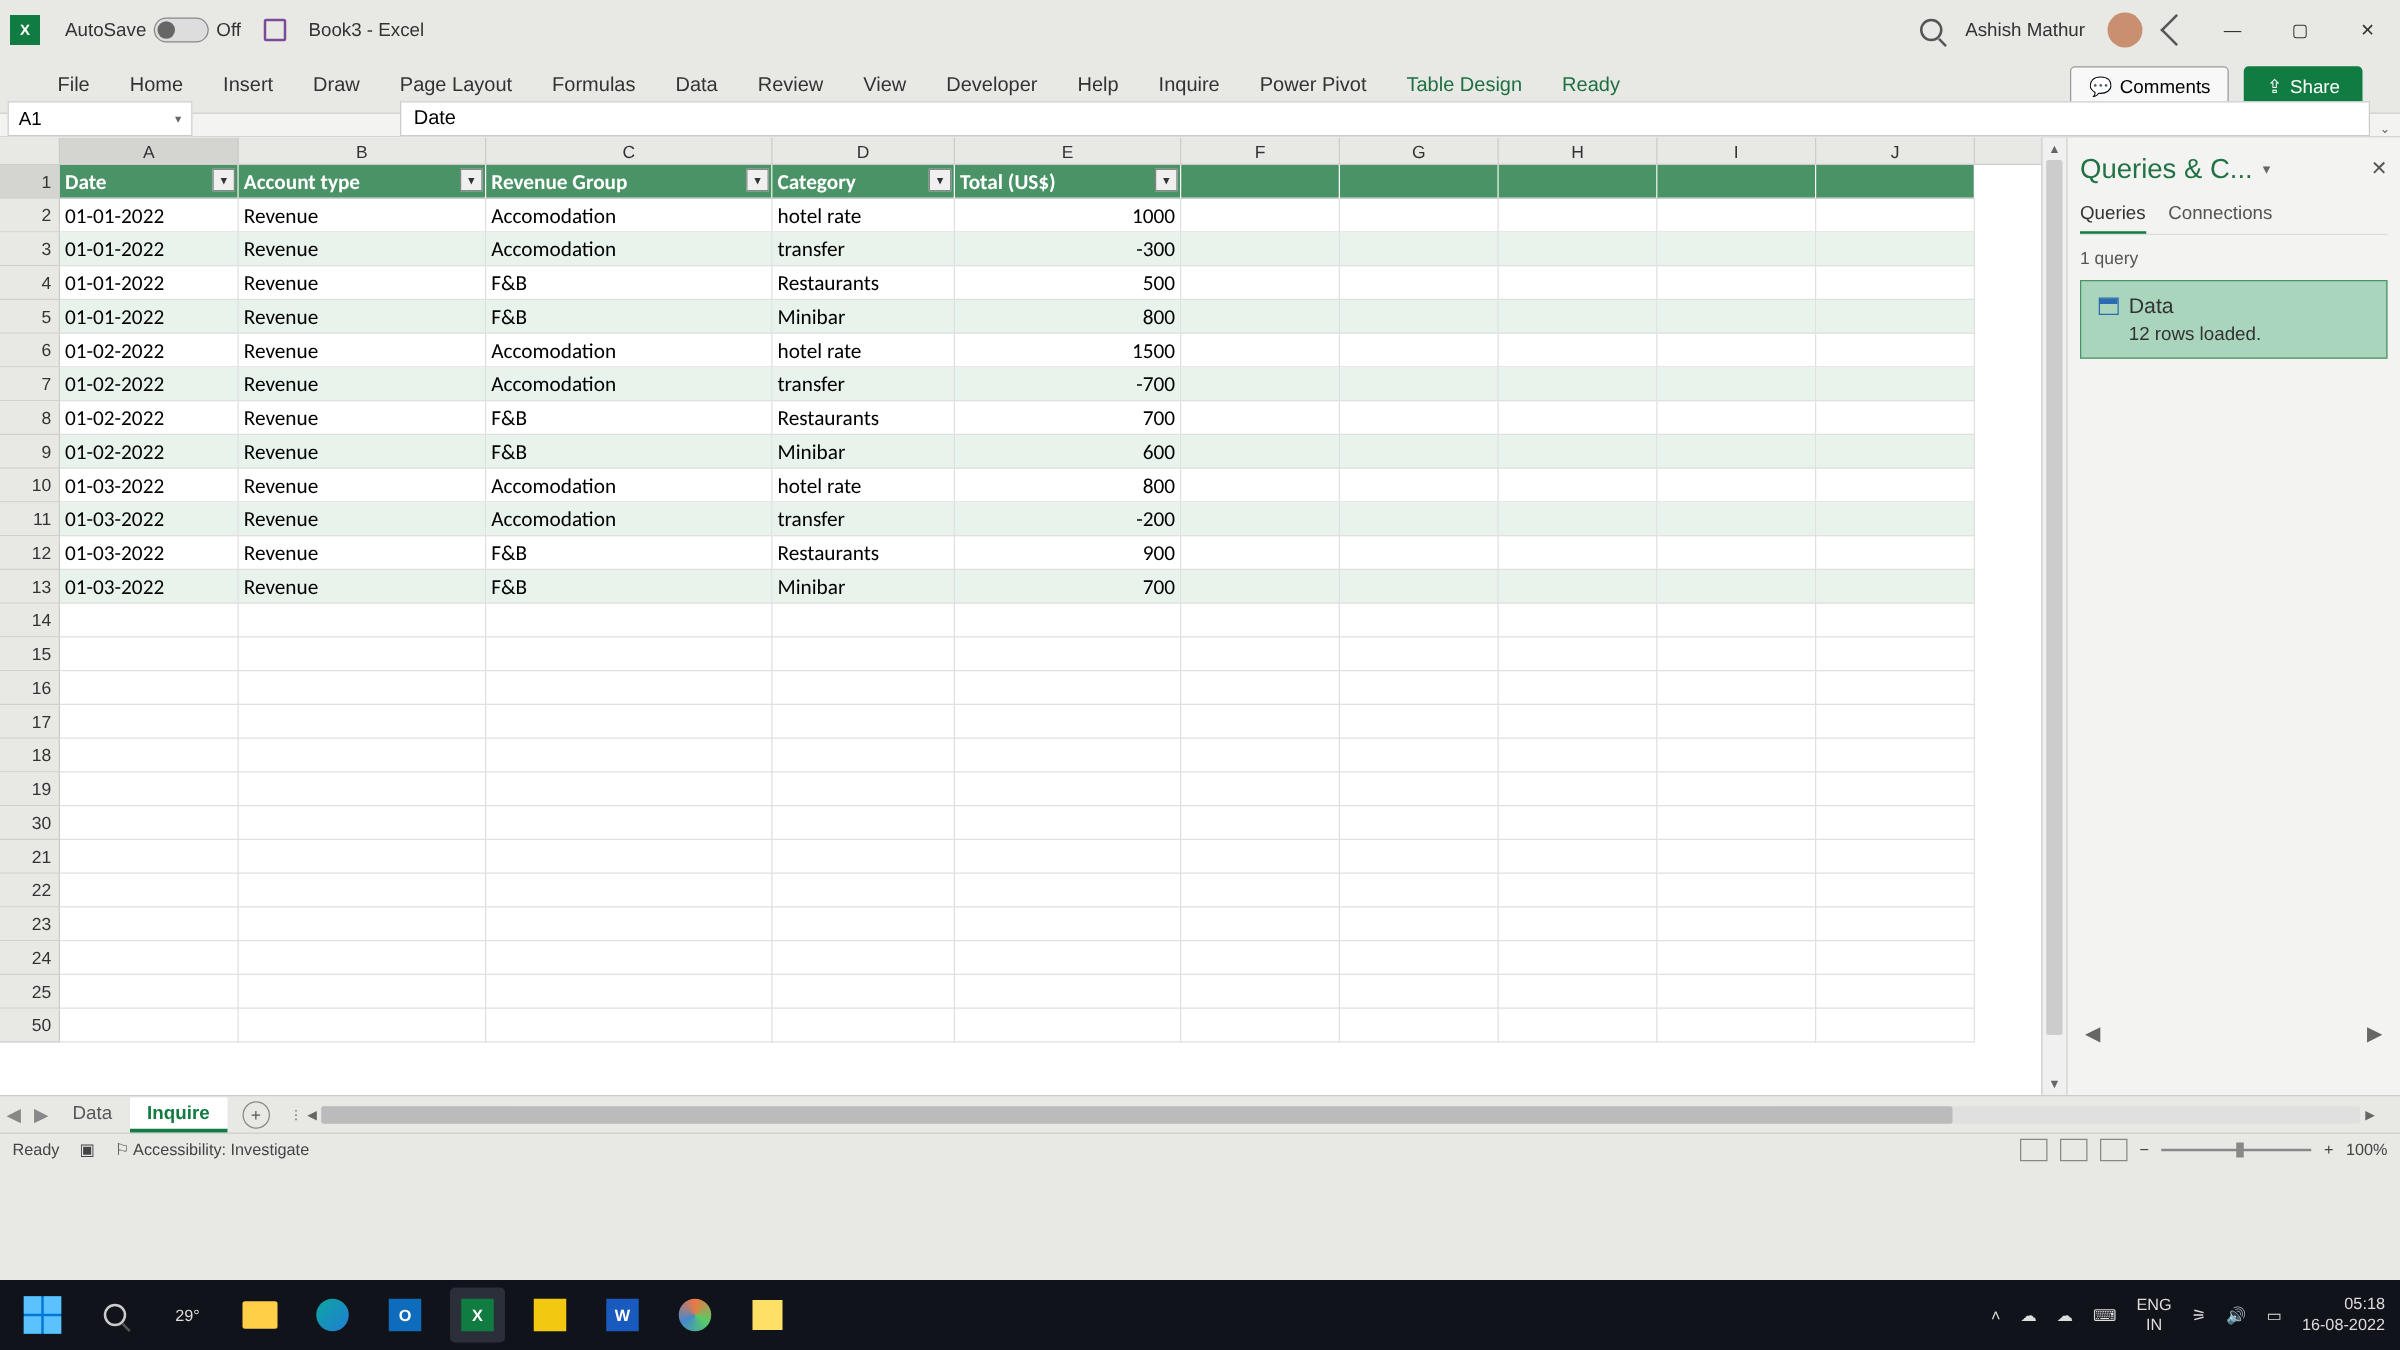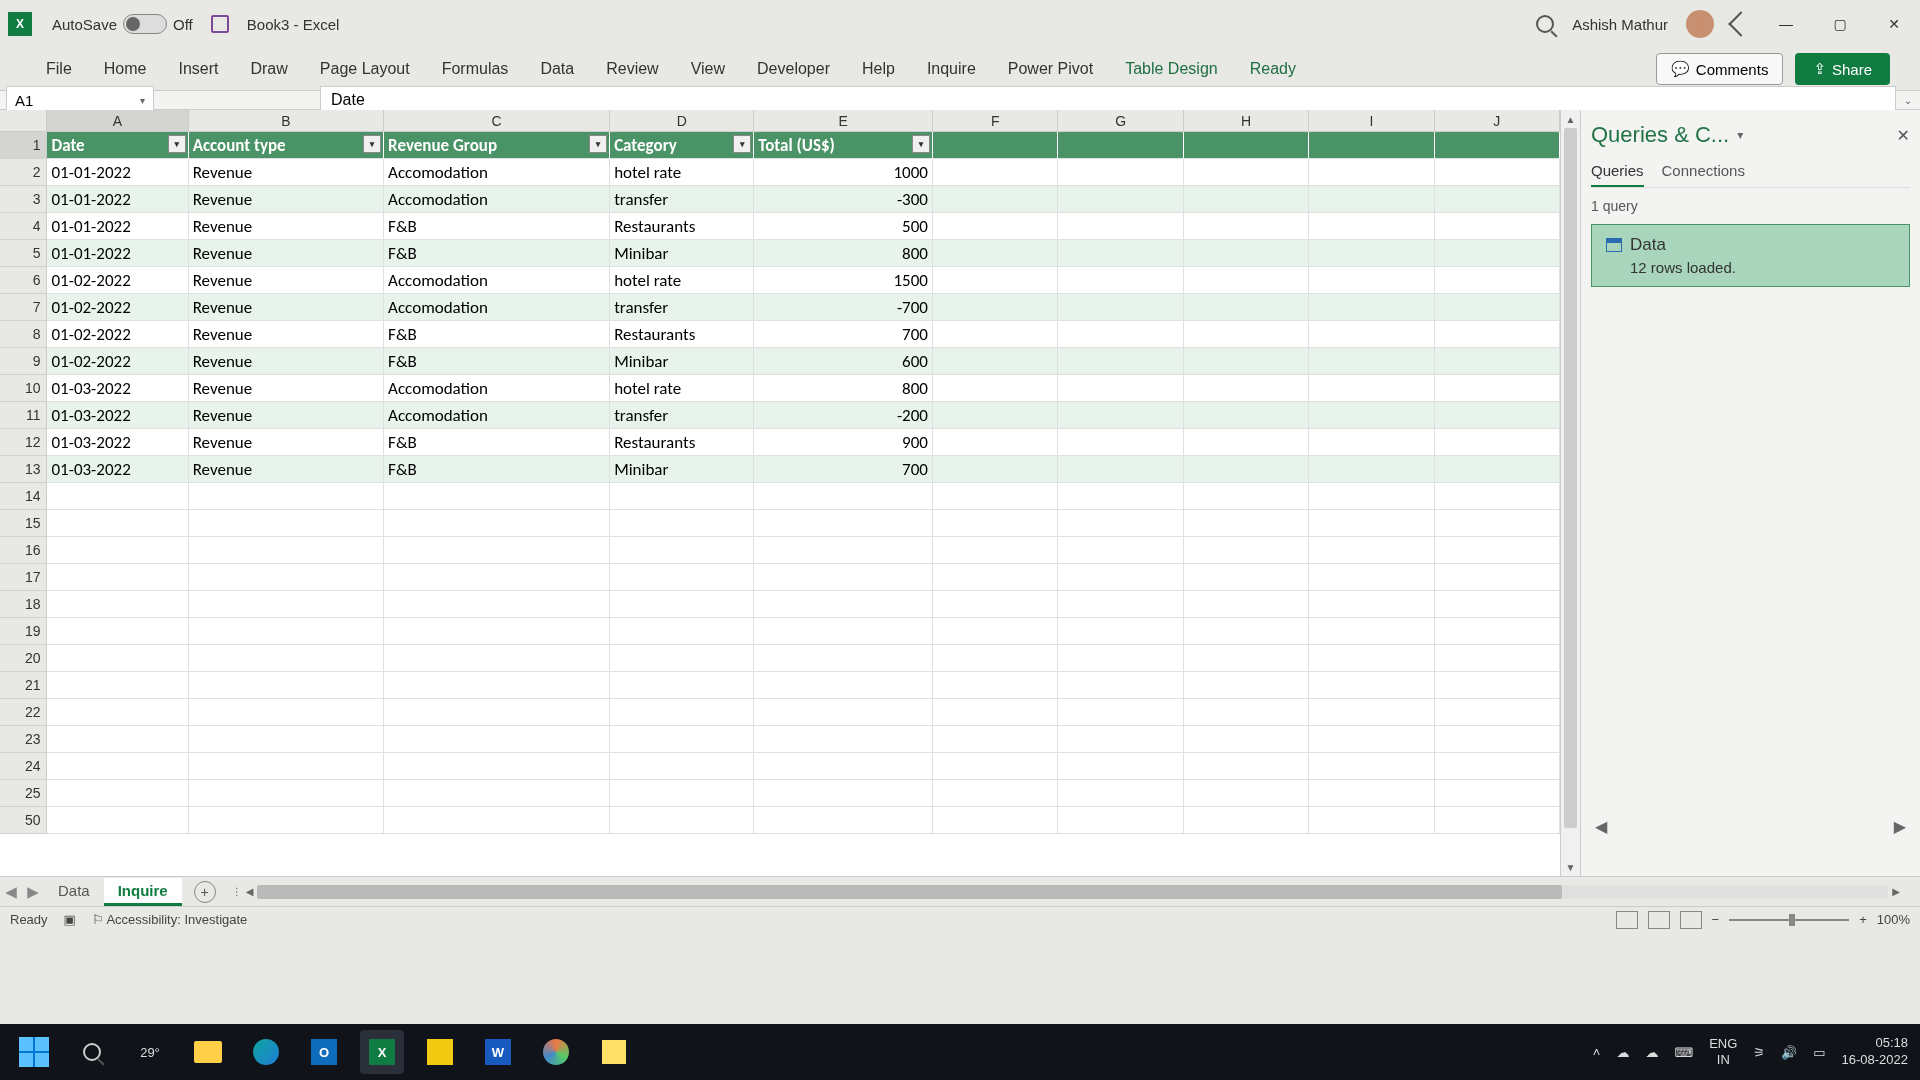--- a/index.html
+++ b/index.html
@@ -23,21 +23,21 @@
 
 
 .ribbon-tabs { display: flex; align-items: center; height: 42px; padding: 0 30px; background: #e8e8e4; }
 .ribbon-tab { font-size: 16px; color: #333; padding: 8px 16px; cursor: pointer; }
 .ribbon-tab.active { color: #1e6f42; }
 .ribbon-right { margin-left: auto; display: flex; gap: 12px; }
 .comments-btn { display: flex; align-items: center; gap: 6px; font-size: 15px; padding: 6px 14px; border: 1px solid #999; border-radius: 4px; background: #f8f8f8; }
 .share-btn { display: flex; align-items: center; gap: 6px; font-size: 15px; padding: 6px 18px; border-radius: 4px; background: #107c41; color: #fff; }
 
 
-.formula-bar { display: flex; align-items: center; height: 20px; background: #f3f3f1; border-top: 1px solid #ccc; border-bottom: 1px solid #ccc; }
+.formula-bar { display: flex; align-items: flex-end; height: 20px; background: #f3f3f1; border-top: 1px solid #ccc; border-bottom: 1px solid #ccc; }
 .name-box { width: 148px; height: 28px; border: 1px solid #ccc; background: #fff; margin: 0 6px; display: flex; align-items: center; padding: 0 8px; font-size: 15px; }
 .name-box-arrow { margin-left: auto; font-size: 10px; color: #666; }
 .formula-input { flex: 1; height: 28px; border: 1px solid #ccc; background: #fff; margin-left: 160px; padding: 0 10px; font-size: 16px; display: flex; align-items: center; }
 .fb-expand { width: 24px; font-size: 10px; color: #666; text-align: center; }
 
 
 .grid-area { display: flex; height: 766px; }
 .grid-main { flex: 1; background: #fff; position: relative; overflow: hidden; }
 .col-headers { display: flex; height: 22px; background: #e8e8e4; border-bottom: 1px solid #ccc; }
 .corner { width: 48px; background: #e8e8e4; border-right: 1px solid #ccc; }
@@ -50,21 +50,21 @@
 .cell { border-right: 1px solid #e0e0e0; border-bottom: 1px solid #e0e0e0; font-size: 17px; padding: 0 4px; display: flex; align-items: center; font-family: Calibri, Arial, sans-serif; }
 .cell.right { justify-content: flex-end; }
 .table-header .cell { background: #4a9367; color: #fff; font-weight: bold; border-right: 1px solid #fff; position: relative; }
 .filter-btn { position: absolute; right: 2px; top: 3px; width: 18px; height: 18px; background: #f0f0f0; border: 1px solid #888; display: flex; align-items: center; justify-content: center; font-size: 9px; color: #333; }
 .row-alt .cell { background: #e8f3ec; }
 .scroll-y { width: 20px; background: #f0f0f0; border-left: 1px solid #ccc; position: relative; }
 .scroll-arrow { height: 18px; display: flex; align-items: center; justify-content: center; font-size: 10px; color: #666; }
 .scroll-thumb { background: #ccc; margin: 0 3px; border-radius: 2px; }
 
 
-.queries-pane { width: 340px; background: #f3f3f1; border-left: 1px solid #ccc; padding: 12px 10px; }
+.queries-pane { width: 267px; background: #f3f3f1; border-left: 1px solid #ccc; padding: 12px 10px; }
 .qp-header { display: flex; align-items: center; font-size: 22px; color: #217346; margin-bottom: 14px; }
 .qp-close { margin-left: auto; font-size: 16px; color: #555; cursor: pointer; }
 .qp-arrow { font-size: 12px; margin-left: 8px; color: #666; }
 .qp-tabs { display: flex; gap: 18px; border-bottom: 1px solid #ddd; margin-bottom: 10px; }
 .qp-tab { font-size: 15px; padding-bottom: 6px; color: #555; }
 .qp-tab.active { color: #333; border-bottom: 2px solid #107c41; font-weight: 500; }
 .qp-count { font-size: 14px; color: #555; margin-bottom: 10px; }
 .qp-item { background: #a8d5bc; border: 1px solid #4a9367; padding: 10px 14px; }
 .qp-item-title { display: flex; align-items: center; gap: 8px; font-size: 17px; color: #333; }
 .qp-table-ic { width: 16px; height: 14px; border: 1px solid #2b6cb0; background: linear-gradient(#2b6cb0 33%, transparent 33%); display: inline-block; }
@@ -411,21 +411,21 @@
           <div class="cell" style="width: 229px;"></div>
           <div class="cell" style="width: 146px;"></div>
           <div class="cell" style="width: 181px;"></div>
           <div class="cell" style="width: 127px;"></div>
           <div class="cell" style="width: 127px;"></div>
           <div class="cell" style="width: 127px;"></div>
           <div class="cell" style="width: 127px;"></div>
           <div class="cell" style="width: 127px;"></div>
         </div>
         <div class="grid-row ">
-          <div class="row-head">20</div>
+          <div class="row-head">30</div>
           <div class="cell" style="width: 143px;"></div>
           <div class="cell" style="width: 198px;"></div>
           <div class="cell" style="width: 229px;"></div>
           <div class="cell" style="width: 146px;"></div>
           <div class="cell" style="width: 181px;"></div>
           <div class="cell" style="width: 127px;"></div>
           <div class="cell" style="width: 127px;"></div>
           <div class="cell" style="width: 127px;"></div>
           <div class="cell" style="width: 127px;"></div>
           <div class="cell" style="width: 127px;"></div>

